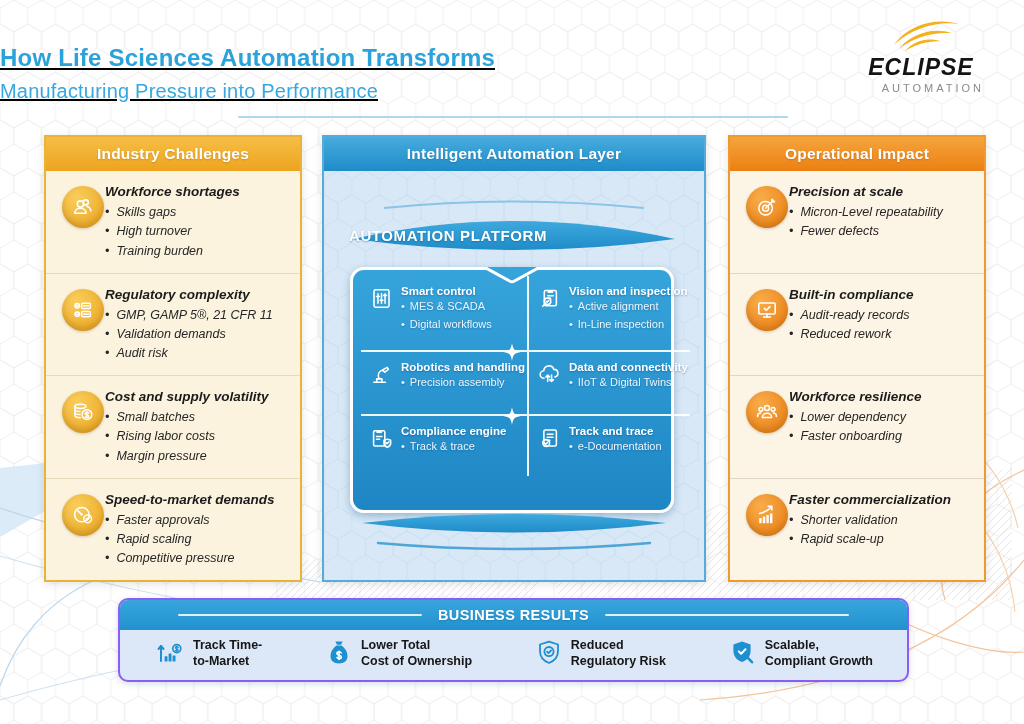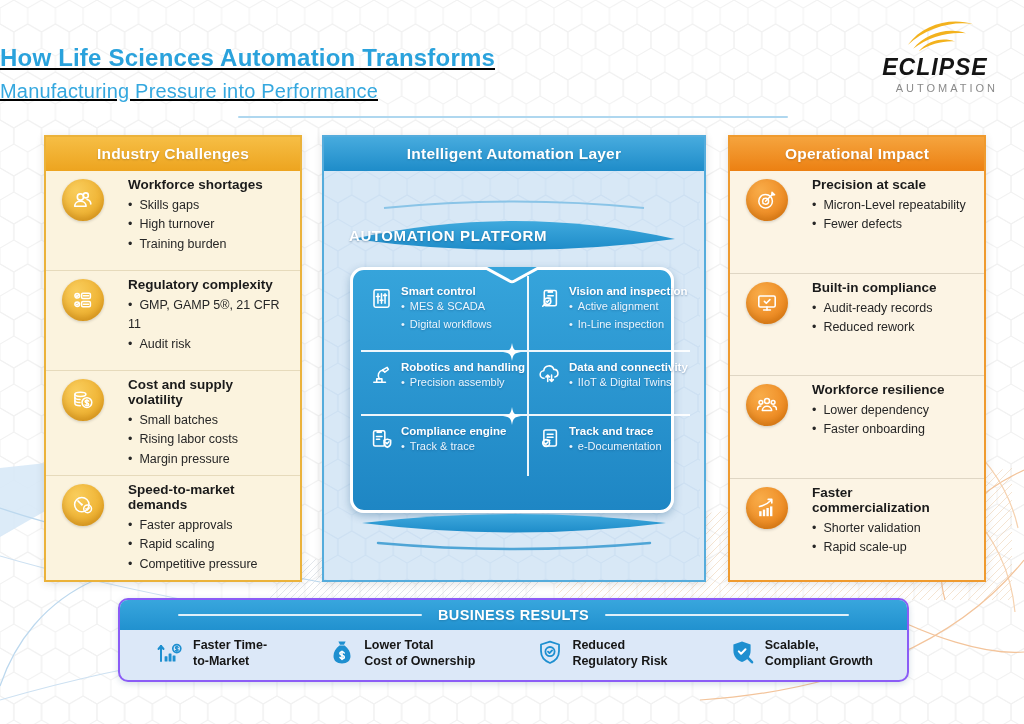--- a/index.html
+++ b/index.html
@@ -4,36 +4,36 @@
 <style>
   html,body{margin:0;padding:0;background:#fff;}
   .stage{position:relative;width:1024px;height:724px;background:#ffffff;overflow:hidden;
          font-family:"Liberation Sans",sans-serif;-webkit-font-smoothing:antialiased;}
   .bg-svg{position:absolute;inset:0;z-index:0;}
   
   .page-header{position:absolute;left:0;top:0;width:960px;z-index:2;text-align:left;text-decoration:underline;}
   .title{margin-top:44px;font-size:24px;font-weight:bold;color:#2AA2DC;letter-spacing:.2px;}
   .subtitle{margin-top:8px;font-size:20px;color:#35A8DF;letter-spacing:.2px;}
   .title-rule{position:absolute;left:238px;top:116px;width:550px;height:2px;background:#AFD7EF;border-radius:2px;}
-  .logo{position:absolute;top:16px;right:20px;width:138px;z-index:3;text-align:center;}
+  .logo{position:absolute;top:16px;right:34px;width:138px;z-index:3;text-align:center;}
   .logo-swoosh{display:block;margin:0 auto -2px auto;}
   .logo-name{font-size:23px;font-weight:bold;font-style:italic;color:#141414;letter-spacing:1px;}
   .logo-tag{font-size:11px;color:#8a8a8a;letter-spacing:3px;text-align:right;padding-right:6px;margin-top:1px;}
   
   .panel{position:absolute;top:135px;height:443px;border-radius:0;overflow:hidden;z-index:2;
          box-shadow:0 2px 8px rgba(60,60,60,.14);}
   .panel-head{height:34px;display:flex;align-items:center;justify-content:center;color:#fff;
               font-size:15.5px;font-weight:bold;letter-spacing:.2px;text-shadow:0 1px 2px rgba(0,0,0,.18);}
   .left{left:44px;width:254px;background:#FBF3DE;border:2px solid #EBB23A;}
   .right{left:728px;width:254px;background:#FCF4E4;border:2px solid #EF9A2E;}
   .head-gold{background:linear-gradient(180deg,#F6BE45,#EDA41F);}
   .head-orange{background:linear-gradient(180deg,#F5A43E,#EC8012);}
   .head-blue{background:linear-gradient(180deg,#47ABDE,#1E8CC9);}
   .panel-body{display:flex;flex-direction:column;height:calc(100% - 34px);}
-  .p-item{flex:1;display:flex;gap:24px;align-items:flex-start;padding:6px 12px 6px 16px;}
+  .p-item{flex:1;display:flex;gap:1px;align-items:flex-start;padding:13px 12px 6px 16px;font-style:italic;}
   .p-item + .p-item{border-top:1px solid #E6DABB;}
   .right .p-item + .p-item{border-top:1px solid #DFD6C4;}
   .circle{flex:none;width:42px;height:42px;border-radius:50%;display:flex;align-items:center;justify-content:center;
           box-shadow:inset 0 -4px 6px rgba(140,80,0,.28),0 1px 3px rgba(0,0,0,.18);margin-top:2px;}
   .gold-c{background:radial-gradient(circle at 35% 28%,#F9CD5C,#E9A41C);}
   .orange-c{background:radial-gradient(circle at 35% 28%,#F8AC49,#E97B10);}
   .p-title{font-size:13.5px;font-weight:bold;color:#1b1b1b;margin-bottom:4px;}
   .bullet{font-size:12.5px;color:#262626;line-height:1.55;}
   .bullet::before{content:"•";margin-right:7px;}
   
@@ -166,20 +166,21 @@
               <path d="M12.4 7.8h5.2"></path>
             <circle cx="6.2" cy="16.2" r="2.3"></circle>
               <path d="M5.2 16.2l.8.8 1.4-1.5"></path>
             <rect x="10.6" y="13.6" width="8.8" height="5.2" rx="1.2"></rect>
               <path d="M12.4 16.2h5.2"></path>
           </svg>
         </span>
         <div class="p-text">
           <div class="p-title">Regulatory complexity</div>
           <div class="bullet">GMP, GAMP 5®, 21 CFR 11</div>
+          <div class="bullet">Validation demands</div>
           <div class="bullet">Audit risk</div>
         </div>
       </div>
 
       <div class="p-item">
         <span class="circle gold-c">
           <svg width="24" height="24" viewBox="0 0 24 24" fill="none" stroke="#fff" stroke-width="1.5" stroke-linecap="round">
             <ellipse cx="9.4" cy="6.3" rx="5.5" ry="2.1"></ellipse>
             <path d="M3.9 6.3v3.1c0 1.1 2.3 2 5.1 2.1"></path>
             <path d="M3.9 9.4v3.1c0 1.1 2.2 2 5 2.1"></path>
@@ -450,21 +451,21 @@
             <rect x="14.6" y="14.6" width="2.9" height="7.8" rx="0.5"></rect>
             <rect x="18.6" y="16.4" width="2.9" height="6" rx="0.5"></rect>
           </g>
           <circle cx="22.8" cy="9.6" r="4" fill="none" stroke="#1E8FD0" stroke-width="1.7"></circle>
           <g stroke="#1E8FD0" stroke-width="1.3" stroke-linecap="round" fill="none">
             <path d="M22.8 7.3v4.6"></path>
             <path d="M24.2 8.4c-.3-.4-.8-.7-1.4-.7-.8 0-1.4.5-1.4 1.1 0 1.4 2.8.8 2.8 2.2 0 .6-.6 1.1-1.4 1.1-.6 0-1.1-.3-1.4-.7"></path>
           </g>
         </svg>
         <div class="r-label">
-          <div>Faster Time-</div>
+          <div>Track Time-</div>
           <div>to-Market</div>
         </div>
       </div>
 
       <div class="r-item">
         <svg width="26" height="28" viewBox="0 0 26 28">
           <path d="M9.4 2.6h7.2l-1.6 3.2h-4z" fill="#1E8FD0"></path>
           <path d="M10.4 6.6h5.2c3.6 2.7 5.9 6.5 5.9 10.4 0 4.6-3.2 7.5-8.5 7.5s-8.5-2.9-8.5-7.5c0-3.9 2.3-7.7 5.9-10.4z" fill="#1E8FD0"></path>
           <g stroke="#fff" stroke-width="1.6" stroke-linecap="round" fill="none">
             <path d="M13 12.4v8"></path>

